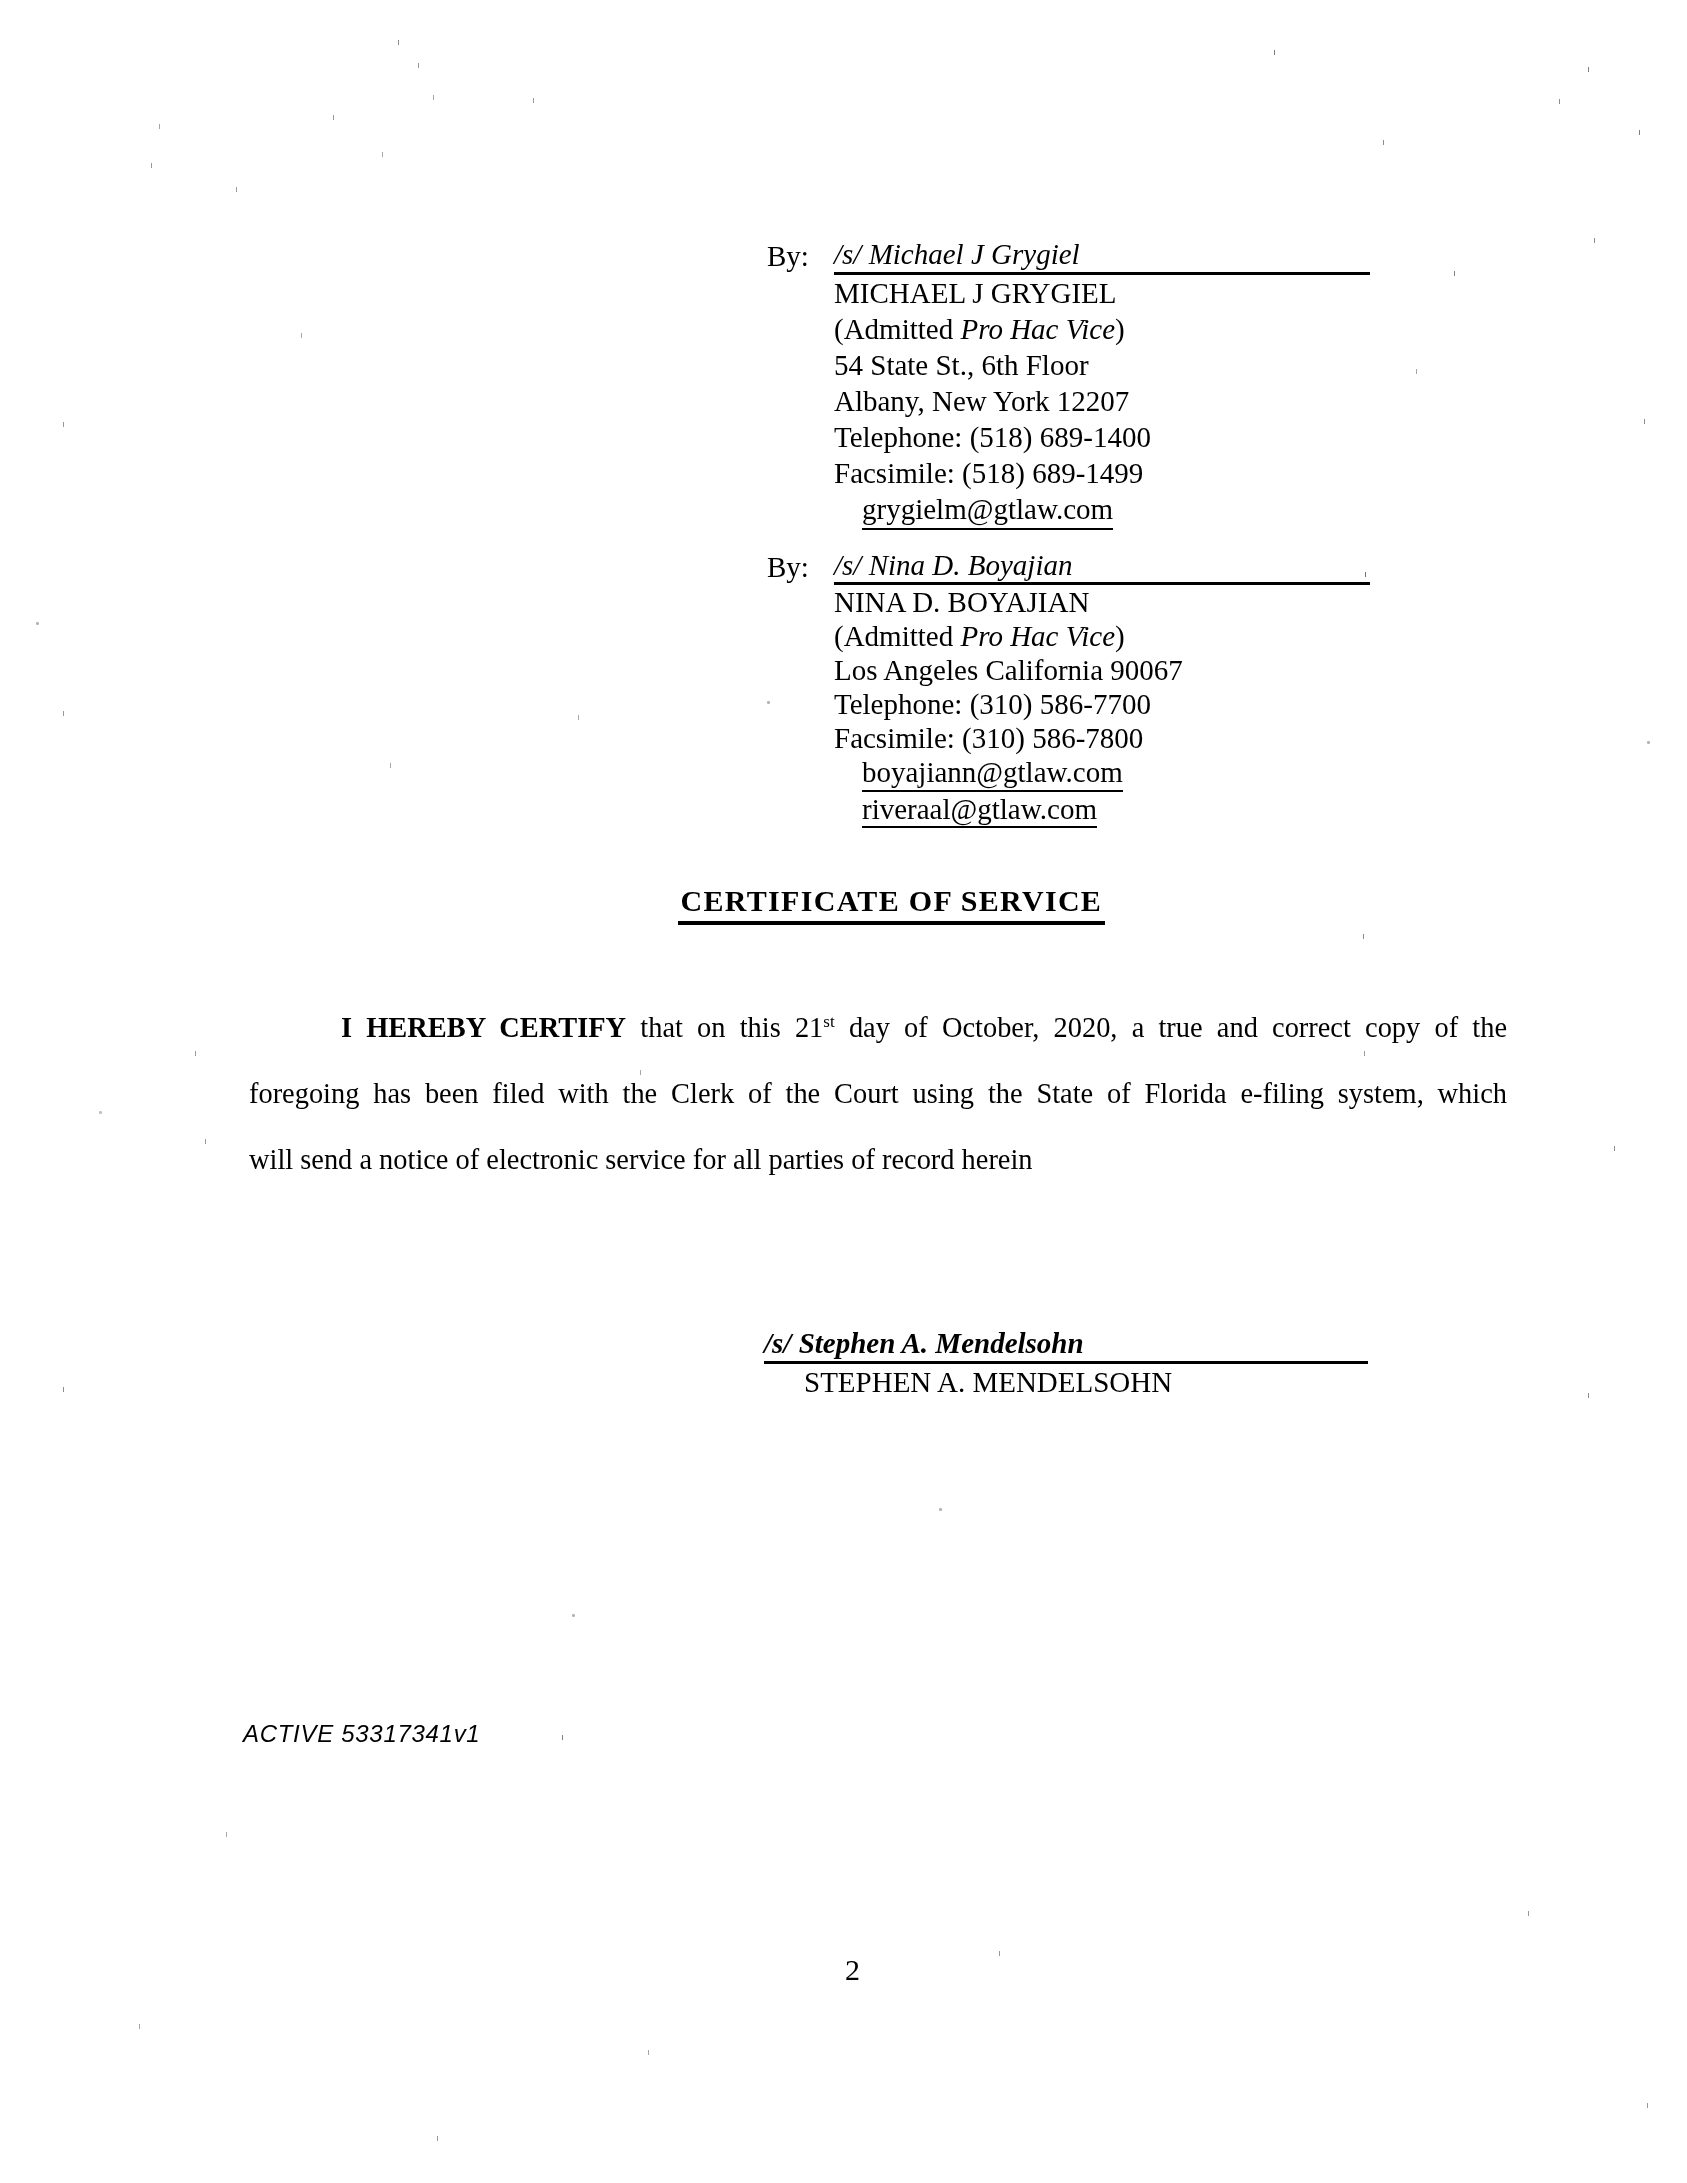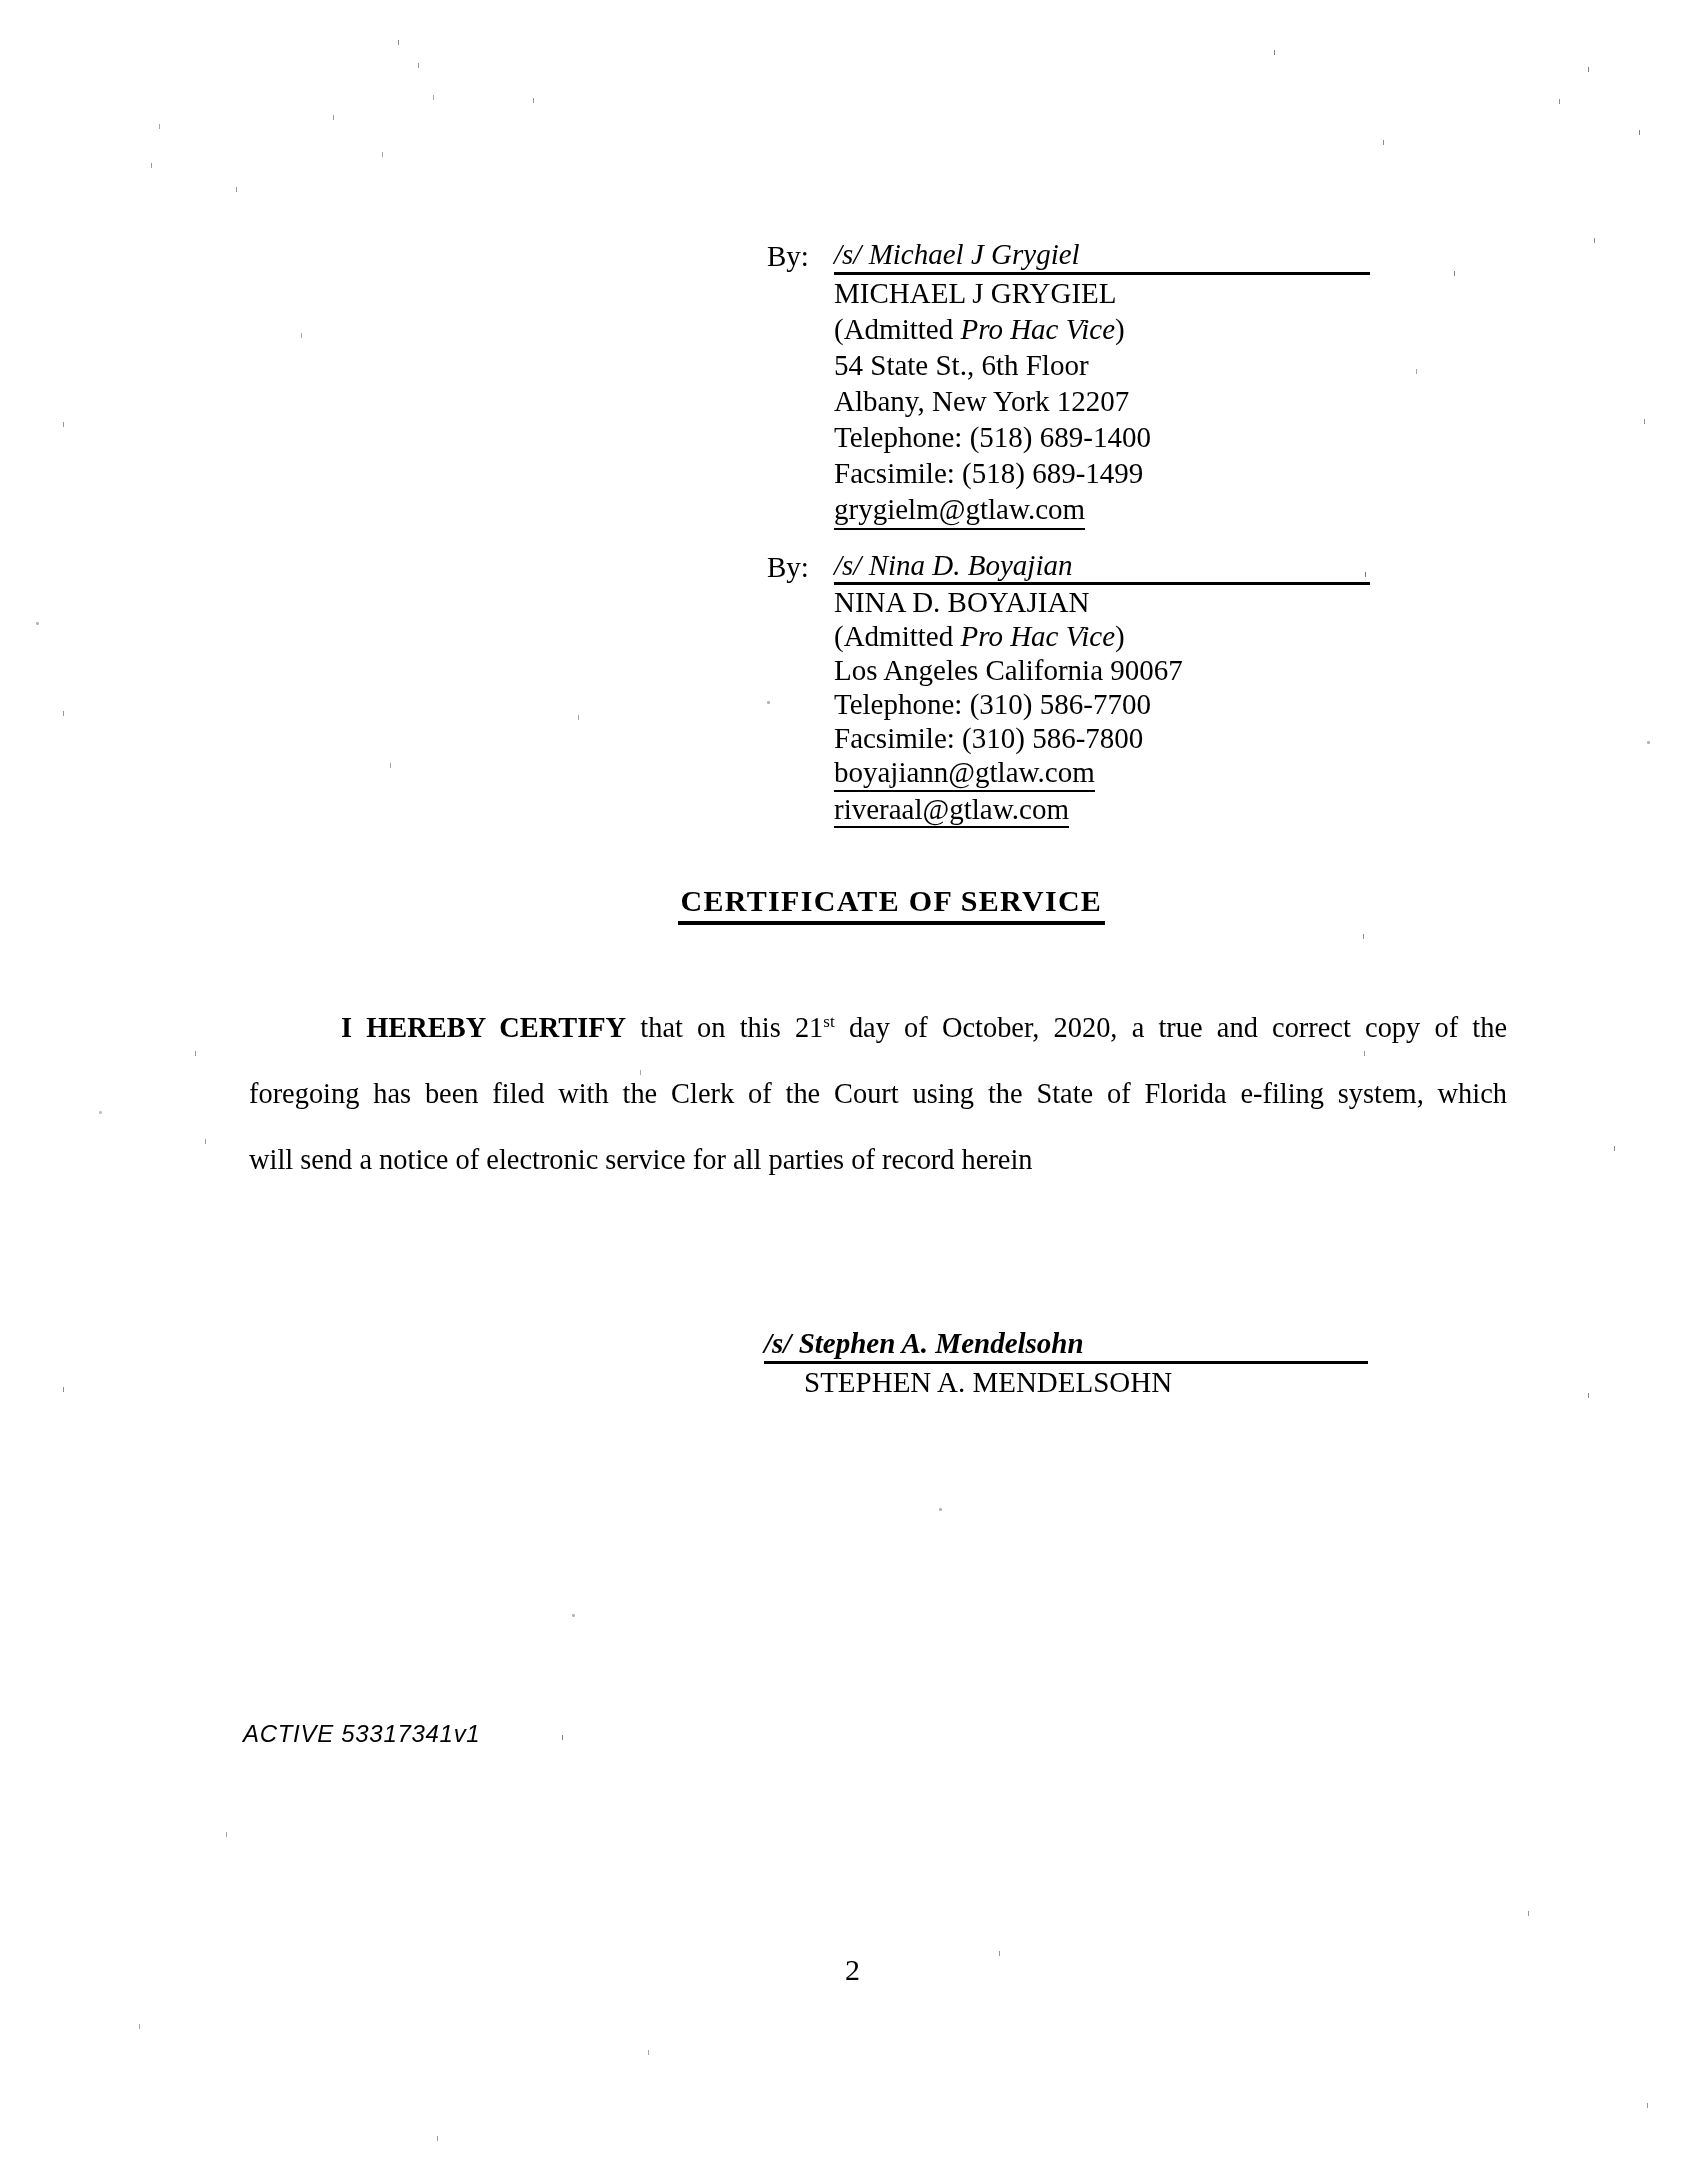--- a/index.html
+++ b/index.html
@@ -10,21 +10,21 @@
   }
   
   .sig-block { position:absolute; left:767px; font-size:29px; }
   .sb1 { top:236px; line-height:36px; }
   .sb2 { top:548px; line-height:34px; }
   .sig-row1 { display:flex; align-items:center; }
   .by { display:inline-block; width:67px; flex:0 0 67px; }
   .sigline { width:536px; border-bottom:3.3px solid #000; font-style:italic; }
   .sig-row { margin-left:67px; }
   .ital { font-style:italic; }
-  .email { display:inline-block; border-bottom:2.6px solid #000; padding-bottom:0.7px; }
+  .email { display:inline-block; border-bottom:2.6px solid #000; padding-bottom:0.7px;margin-left:28px; }
   
   .heading-wrap { position:absolute; left:666px; top:884px;margin-left:12px; }
   .heading {
     display:inline-block; font-weight:bold; font-size:30px; line-height:33px;
     letter-spacing:1.3px; border-bottom:4.6px solid #000; padding:0 2.6px 4px 2.6px;
   }
   
   .para { position:absolute; left:249px; top:1010px; width:1258px; font-size:28.4px; }
   .para-line { line-height:36px; height:36px; margin-bottom:30px; white-space:nowrap; }
   .justify-line { text-align:justify; text-align-last:justify; }

